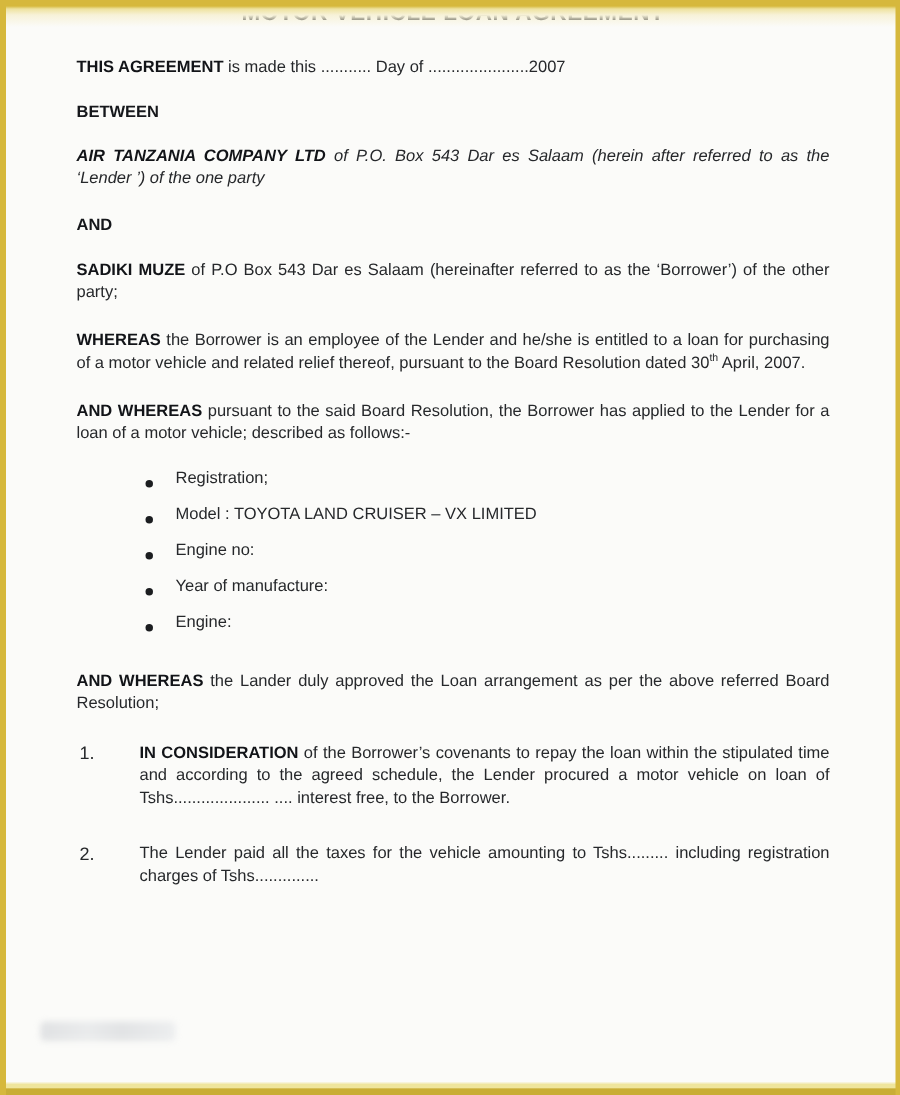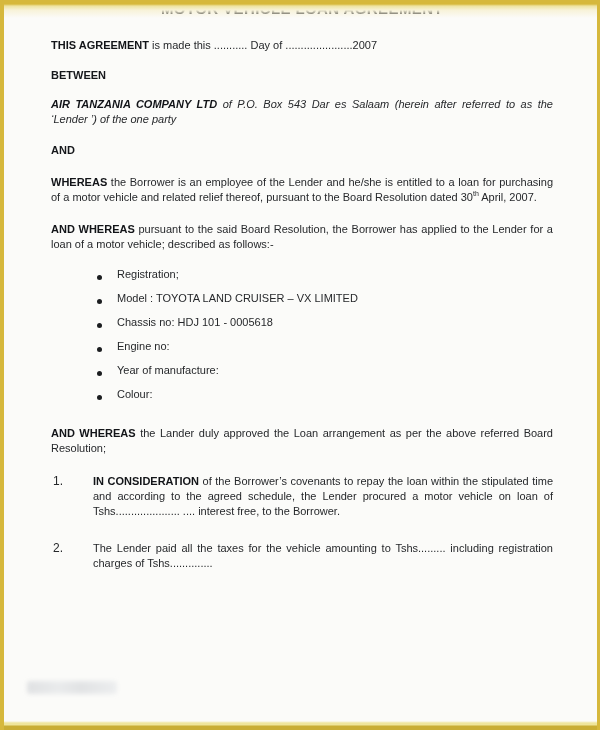--- a/index.html
+++ b/index.html
@@ -99,49 +99,46 @@
     <h1 class="title">MOTOR VEHICLE LOAN AGREEMENT</h1>
 
     <p class="p-intro"><b>THIS AGREEMENT</b><span> is made this ........... Day of ......................2007</span></p>
 
     <p class="h-between center-head">BETWEEN</p>
 
     <p class="p-lender"><b>AIR TANZANIA COMPANY LTD</b><span> of P.O. Box 543 Dar es Salaam (herein after referred to as the ‘Lender ’) of the one party</span></p>
 
     <p class="h-and center-head">AND</p>
 
+    <p class="p-borrower"><b>SADIKI MUZE</b><span> of P.O Box 543 Dar es Salaam (hereinafter referred to as the ‘Borrower’) of the other party;</span></p>
 
     <p class="p-whereas1"><b>WHEREAS</b><span> the Borrower is an employee of the Lender and he/she is entitled to a loan for purchasing of a motor vehicle and related relief thereof, pursuant to the Board Resolution dated 30</span><sup>th</sup><span> April, 2007.</span></p>
 
     <p class="p-whereas2"><b>AND WHEREAS</b><span> pursuant to the said Board Resolution, the Borrower has applied to the Lender for a loan of a motor vehicle; described as follows:-</span></p>
 
     <ul class="specs">
       <li>
           <span class="dot"></span>
           <span>Registration;</span>
         </li>
       <li>
           <span class="dot"></span>
           <span>Model : TOYOTA LAND CRUISER – VX LIMITED</span>
         </li>
       <li>
           <span class="dot"></span>
-          <span>Chassis no: HDJ 101 - 0005618</span>
-        </li>
-      <li>
-          <span class="dot"></span>
           <span>Engine no:</span>
         </li>
       <li>
           <span class="dot"></span>
           <span>Year of manufacture:</span>
         </li>
       <li>
           <span class="dot"></span>
-          <span>Colour:</span>
+          <span>Engine:</span>
         </li>
     </ul>
 
     <p class="p-whereas3"><b>AND WHEREAS</b><span> the Lander duly approved the Loan arrangement as per the above referred Board Resolution;</span></p>
 
     <div class="clause clause-1">
       <span class="num">1.</span>
       <p class="body"><b>IN CONSIDERATION</b><span> of the Borrower’s covenants to repay the loan within the stipulated time and according to the agreed schedule, the Lender procured a motor vehicle on loan of Tshs..................... .... interest free, to the Borrower.</span></p>
     </div>
 

